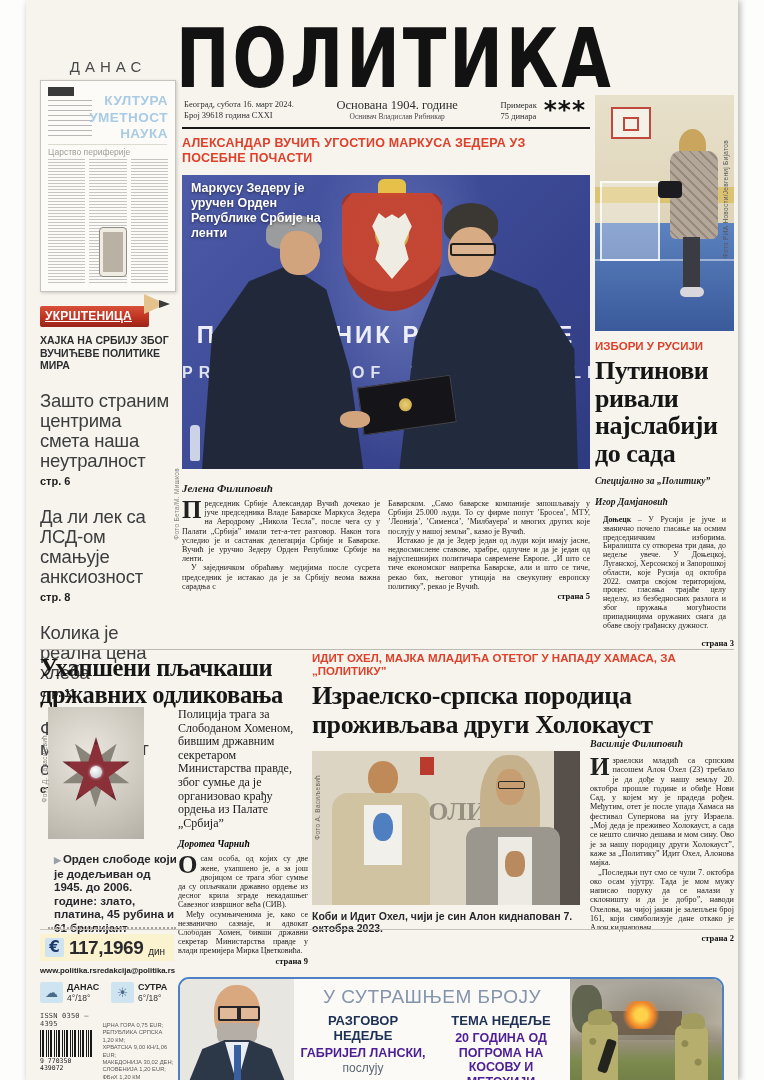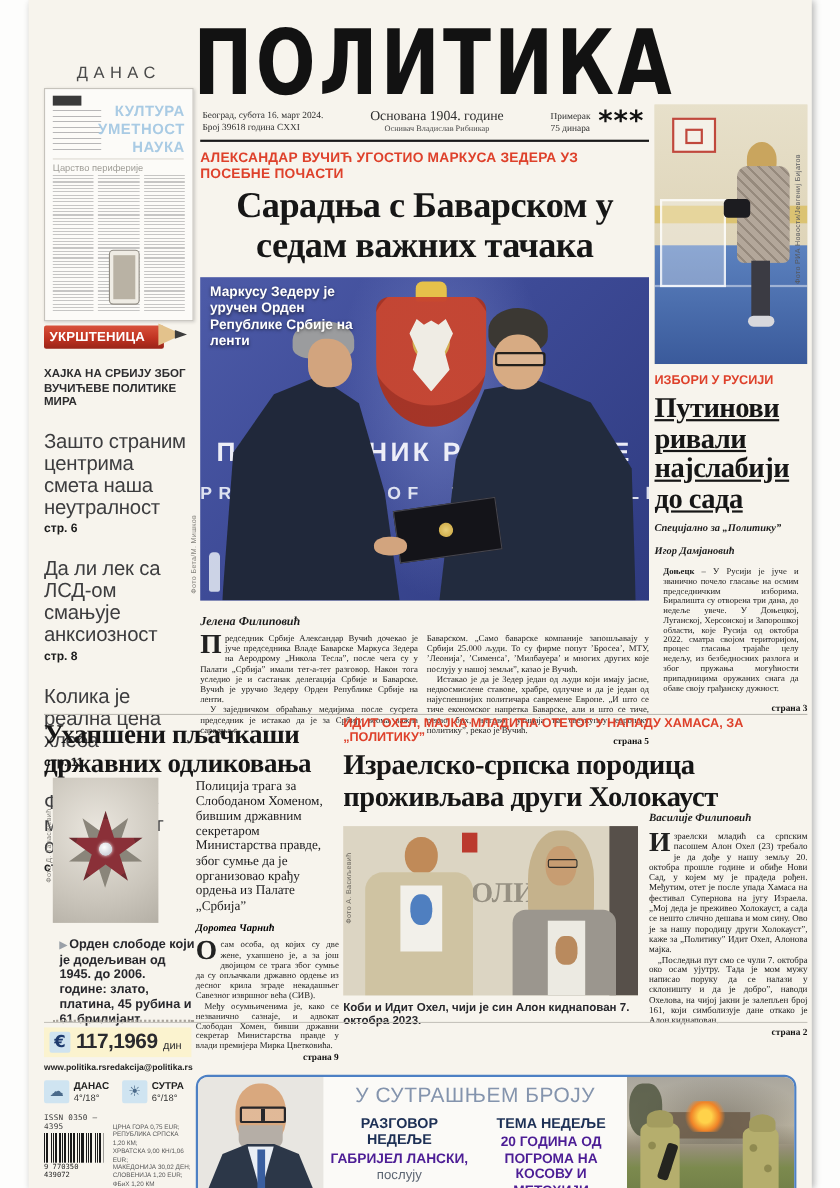--- a/index.html
+++ b/index.html
@@ -37,23 +37,23 @@
              font:8.5px/10px "Liberation Sans",sans-serif;border-top:1px solid #dddad2;padding-top:2px;}
   .mini-cols{position:absolute;left:7px;top:78px;right:7px;bottom:6px;display:flex;gap:4px;}
   .mini-col{flex:1;background:repeating-linear-gradient(180deg,rgba(110,110,112,.38) 0 1px,transparent 1px 3px);}
   .mini-phone{position:absolute;left:58px;bottom:14px;width:26px;height:48px;background:#efece4;
               border:1px solid #8f8b82;border-radius:4px;}
   .mini-phone:before{content:"";position:absolute;inset:4px 3px;background:#b9b2a4;}
 
   
   .sidebar{left:14px;top:292px;width:134px;}
   .pencil{position:relative;height:26px;margin-bottom:16px;}
-  .pencil-body{position:absolute;left:0;top:4px;width:104px;height:21px;border-radius:2px;
+  .pencil-body{position:absolute;left:0;top:14px;width:104px;height:21px;border-radius:2px;
                background:linear-gradient(180deg,#d8513a 0%,#c03322 55%,#992418 100%);
-               color:#fff;font:bold 12px/21px "Liberation Sans",sans-serif;padding-left:5px;letter-spacing:.2px;}
+               color:#fff;font:bold 12px/21px "Liberation Sans",sans-serif;padding-left:5px;letter-spacing:.2px;text-decoration:underline;}
   .pencil-wood{position:absolute;left:104px;top:2px;width:0;height:0;
                border-top:10.5px solid transparent;border-bottom:10.5px solid transparent;
                border-left:22px solid #e3c28c;}
   .pencil-tip{position:absolute;left:119px;top:8px;width:0;height:0;
               border-top:4.5px solid transparent;border-bottom:4.5px solid transparent;
               border-left:11px solid #3c3c3c;}
   .sb-kicker{font:bold 10.5px/12.5px "Liberation Sans",sans-serif;color:#2d2d2f;}
   .sb-item{margin-top:19px;}
   .sb-h{font:18.5px/20px "Liberation Sans",sans-serif;color:#3d3d3f;letter-spacing:-.2px;}
   .sb-p{font:bold 11px/14px "Liberation Sans",sans-serif;color:#1c1c1c;margin-top:3px;}
@@ -125,21 +125,21 @@
   .b-box{position:absolute;left:5px;top:86px;width:56px;height:76px;background:rgba(255,255,255,.30);
          border:2px solid rgba(255,255,255,.78);}
   .w-hair{position:absolute;right:28px;top:34px;width:27px;height:32px;background:#c9a55e;border-radius:50% 50% 40% 40%;}
   .w-coat{position:absolute;right:16px;top:56px;width:48px;height:88px;border-radius:10px 10px 6px 6px;
           background:repeating-linear-gradient(45deg,#b3a79a 0 5px,#968a7d 5px 7px),
                      repeating-linear-gradient(-45deg,rgba(60,55,50,.25) 0 2px,transparent 2px 8px);}
   .w-bag{position:absolute;right:52px;top:86px;width:24px;height:17px;background:#1c1c20;border-radius:4px;}
   .w-legs{position:absolute;right:34px;top:142px;width:17px;height:52px;background:#3b3b43;}
   .w-shoes{position:absolute;right:30px;top:192px;width:24px;height:10px;background:#d8d8dc;border-radius:5px;}
   .r-kicker{font:bold 11.5px/13px "Liberation Sans",sans-serif;color:#de412b;margin-top:9px;}
-  .r-headline{font:bold 26px/27.5px "Liberation Serif",serif;color:#161616;margin-top:4px;letter-spacing:-.5px;text-decoration:underline;}
+  .r-headline{font:bold 26px/27.5px "Liberation Serif",serif;color:#161616;margin-top:4px;letter-spacing:-.5px;}
   .r-special{margin-top:9px;font:italic bold 9.5px/11.5px "Liberation Serif",serif;color:#1c1c1c;}
   .r-body{margin-top:7px;font:7.9px/8.8px "Liberation Serif",serif;text-align:justify;color:#212121;}
   .r-body p{margin:8px;} .r-body p.ind{text-indent:8px;}
   .r-dateline{font-weight:bold;}
 
   .midrule{left:14px;top:649px;width:694px;height:1px;background:#bcb9b2;}
 
   
   .medals{left:14px;top:655px;width:268px;}
   .m-headline{font:bold 24.5px/26.5px "Liberation Serif",serif;color:#161616;letter-spacing:-.4px;}
@@ -315,21 +315,20 @@
       <div class="sb-p">стр. 11</div>
     </div>
     <div class="sb-item">
       <div class="sb-h">Финансијске муке високог образовања</div>
       <div class="sb-p">стр. 7</div>
     </div>
   </div>
 
   <div class="abs lead">
     <div class="lead-kicker">АЛЕКСАНДАР ВУЧИЋ УГОСТИО МАРКУСА ЗЕДЕРА УЗ ПОСЕБНЕ ПОЧАСТИ</div>
-    <div class="lead-headline">Сарадња с Баварском у седам важних тачака</div>
     <div class="lead-photo">
       <div class="ph-glow"></div>
       <div class="crest">
         <div class="crest-crown"></div>
             <div class="crest-mantle"></div>
             <div class="crest-eagle"></div>
       </div>
       <div class="backdrop-t1">ПРЕДСЕДНИК РЕПУБЛИКЕ</div>
       <div class="backdrop-t2">PRESIDENT OF THE REPUBLIC</div>
       <div class="man abs man-l-body"></div>

